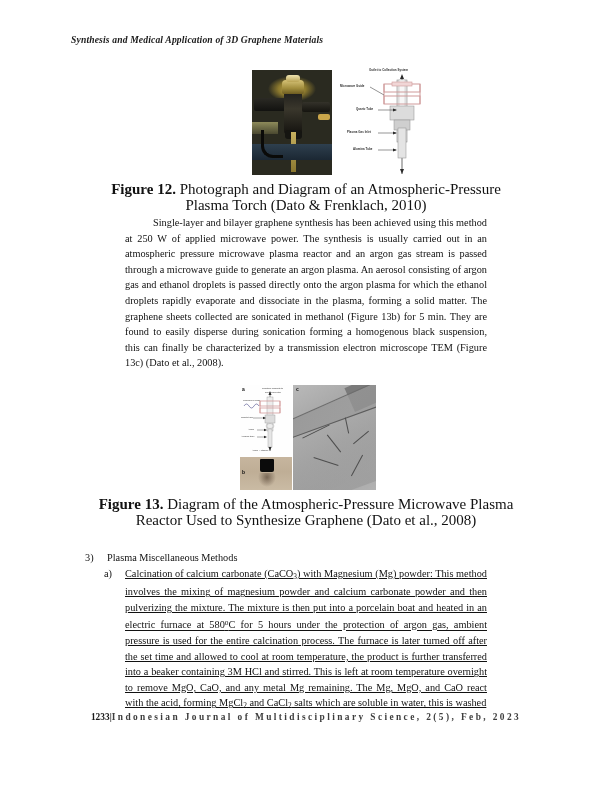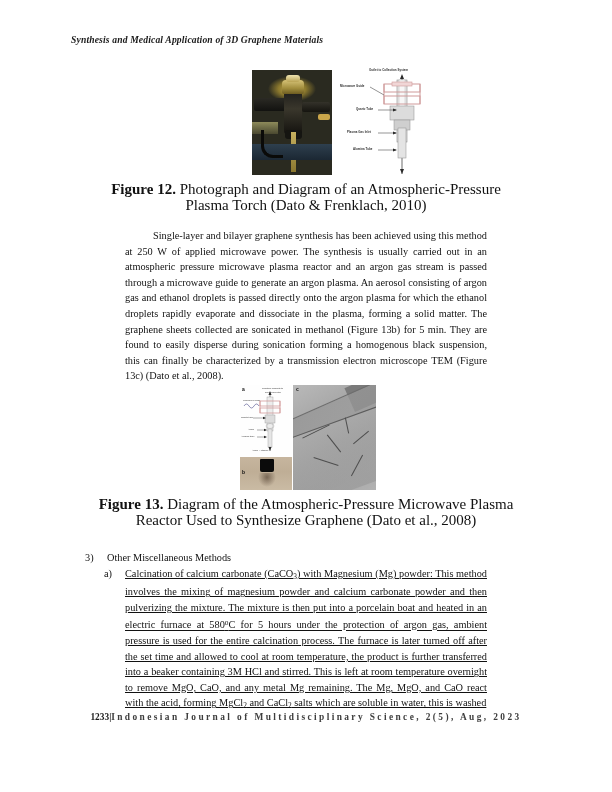--- a/index.html
+++ b/index.html
@@ -141,21 +141,21 @@
   .para {
     position: absolute;
     left: 125px;
     width: 362px;
     text-align: justify;
     text-justify: inter-word;
     font-size: 10.3px;
     line-height: 15.6px;
     color: #111;
   }
-  #para1 { top: 228px; text-indent: 28px; }
+  #para1 { top: 215px; text-indent: 28px; }
 
   
   .fig13 {
     position: absolute;
     left: 240px; top: 385px;
     width: 136px; height: 105px;
     background: #ffffff;
   }
   .f13a {
     position: absolute; left: 0; top: 0;
@@ -389,25 +389,25 @@
       <div class="f13-label" style="left:3px; top:1px; color:#1a1a1a;">c</div>
     </div>
   </div>
 
   <div class="caption" id="cap13">
     <b>Figure 13.</b><span> Diagram of the Atmospheric-Pressure Microwave Plasma Reactor Used to Synthesize Graphene (Dato et al., 2008)</span>
   </div>
 
   <div class="list-item" id="li3">
     <span class="li-num">3)</span>
-    <span class="li-body">Other Miscellaneous Methods</span>
+    <span class="li-body">Plasma Miscellaneous Methods</span>
   </div>
 
   <div class="list-item" id="lia">
     <span class="li-num">a)</span>
     <span class="li-body"><span>Calcination of calcium carbonate (CaCO</span><sub>3</sub><span>) with Magnesium (Mg) powder: This method involves the mixing of magnesium powder and calcium carbonate powder and then pulverizing the mixture. The mixture is then put into a porcelain boat and heated in an electric furnace at 580</span><span class="sup-deg">o</span><span>C for 5 hours under the protection of argon gas, ambient pressure is used for the entire calcination process. The furnace is later turned off after the set time and allowed to cool at room temperature, the product is further transferred into a beaker containing 3M HCl and stirred. This is left at room temperature overnight to remove MgO, CaO, and any metal Mg remaining.  The Mg, MgO, and CaO react with the acid, forming MgCl</span><sub>2</sub><span> and CaCl</span><sub>2</sub><span> salts which are soluble in water, this is washed</span></span>
   </div>
 
   <div class="footer">
-    <span class="pageno">1233</span><span class="pageno">|</span><span class="jt">Indonesian Journal of Multidisciplinary Science, 2(5), Aug, 2023</span>
+    <span class="pageno">1233</span><span class="pageno">|</span><span class="jt">Indonesian Journal of Multidisciplinary Science, 2(5), Feb, 2023</span>
   </div>
 
 </div>
 
 </body></html>

